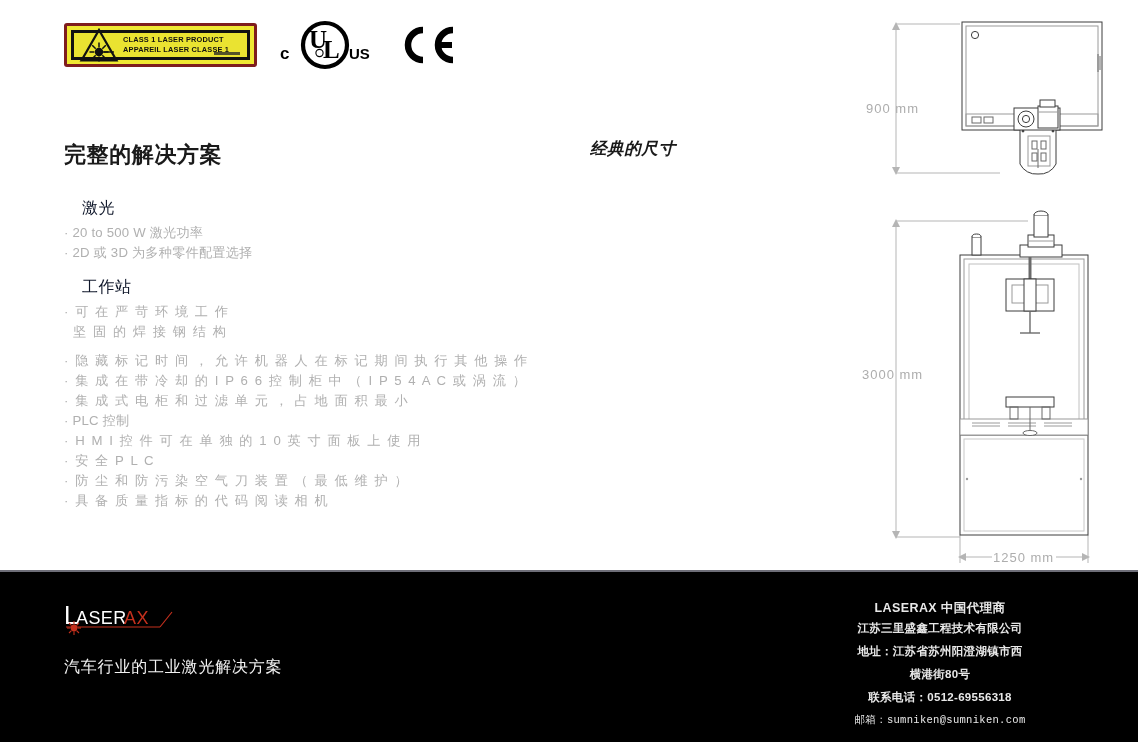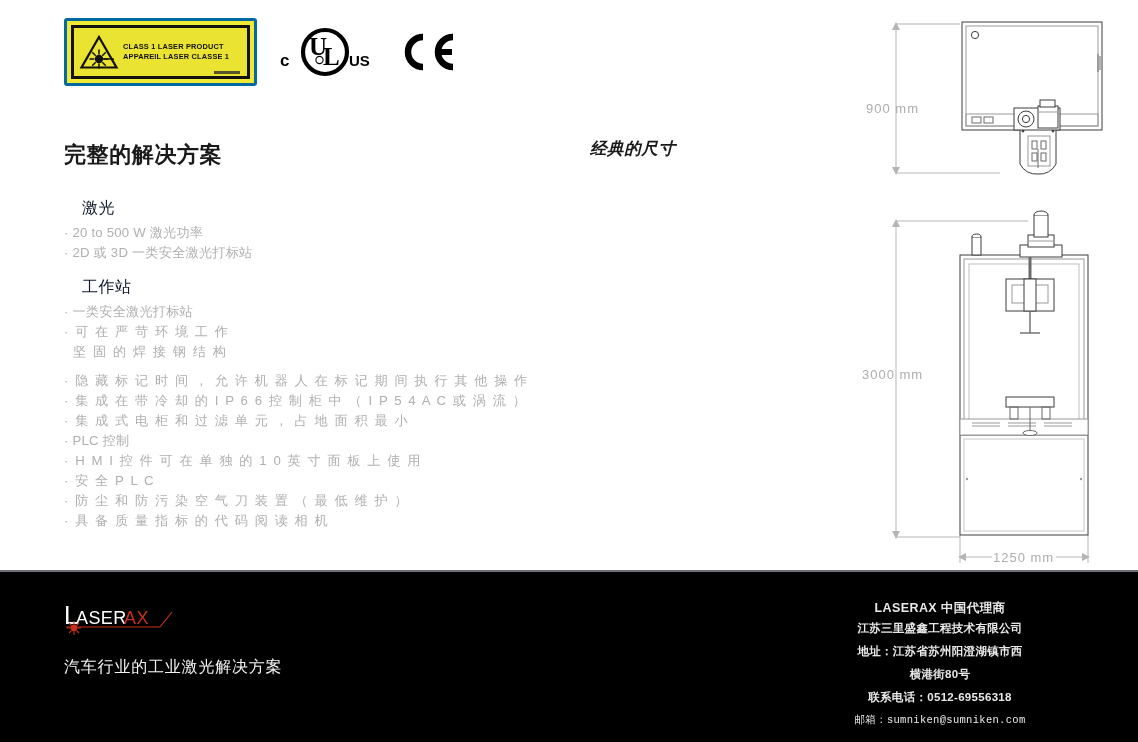--- a/index.html
+++ b/index.html
@@ -8,22 +8,22 @@
     background: #ffffff;
     font-family: "Liberation Sans", "DejaVu Sans", sans-serif;
     overflow: hidden;
   }
   .page { position: relative; width: 1138px; height: 742px; background:#fff; }
 
   
   .certs { position:absolute; left:64px; top:18px; display:flex; align-items:center; gap:22px; }
 
   .laser-label {
-    width:193px; height:68px; background:#f0e832;
-    border:3px solid #0369a1; border-radius:3px;
+    width:193px; height:44px; background:#f0e832;
+    border:3px solid #7f1d1d; border-radius:3px;
     display:flex; align-items:center; position:relative;
     box-shadow: inset 0 0 0 2px #f0e832;
   }
   .laser-label-inner {
     position:absolute; left:4px; top:4px; right:4px; bottom:4px;
     border:3px solid #111; display:flex; align-items:center; gap:4px;
     padding-left:5px; background:#eae331;
   }
   .laser-tri { width:40px; height:36px; flex:0 0 auto; }
   .laser-text { font-size:7.4px; font-weight:bold; color:#111; line-height:1.32; letter-spacing:.18px; }
@@ -114,25 +114,24 @@
       <path d="M52 7 A15 15 0 1 0 52 37" fill="none" stroke="#000" stroke-width="6.5"></path>
       <rect x="37" y="19" width="14" height="6" fill="#000"></rect>
     </svg>
   </div>
 
   <div class="left-col">
     <div class="h1">完整的解决方案</div>
 
     <div class="subhead">激光</div>
     <div class="spec-line">· <span>20 to 500 W 激光功率</span></div>
-    <div class="spec-line">· <span>2D 或 3D 一类安全激光打标站</span></div>
+    <div class="spec-line">· <span>2D 或 3D 为多种零件配置选择</span></div>
 
     <div class="grp-gap"></div>
     <div class="subhead">工作站</div>
-    <div class="spec-line">· <span>一类安全激光打标站</span></div>
     <div class="spec-line wide">· <span>可 在 严 苛 环 境 工 作</span></div>
     <div class="spec-line wide nb">坚 固 的 焊 接 钢 结 构</div>
 
     <div class="grp-gap-sm"></div>
     <div class="spec-line wide">· <span>隐 藏 标 记 时 间 ， 允 许 机 器 人 在 标 记 期 间 执 行 其 他 操 作</span></div>
     <div class="spec-line wide">· <span>集 成 在 带 冷 却 的 I P 6 6 控 制 柜 中 （ I P 5 4  A C 或 涡 流 ）</span></div>
     <div class="spec-line wide">· <span>集 成 式 电 柜 和 过 滤 单 元 ， 占 地 面 积 最 小</span></div>
     <div class="spec-line">· <span>PLC 控制</span></div>
     <div class="spec-line wide">· <span>H M I 控 件 可 在 单 独 的 1 0 英 寸 面 板 上 使 用</span></div>
     <div class="spec-line wide">· <span>安 全  P L C</span></div>

